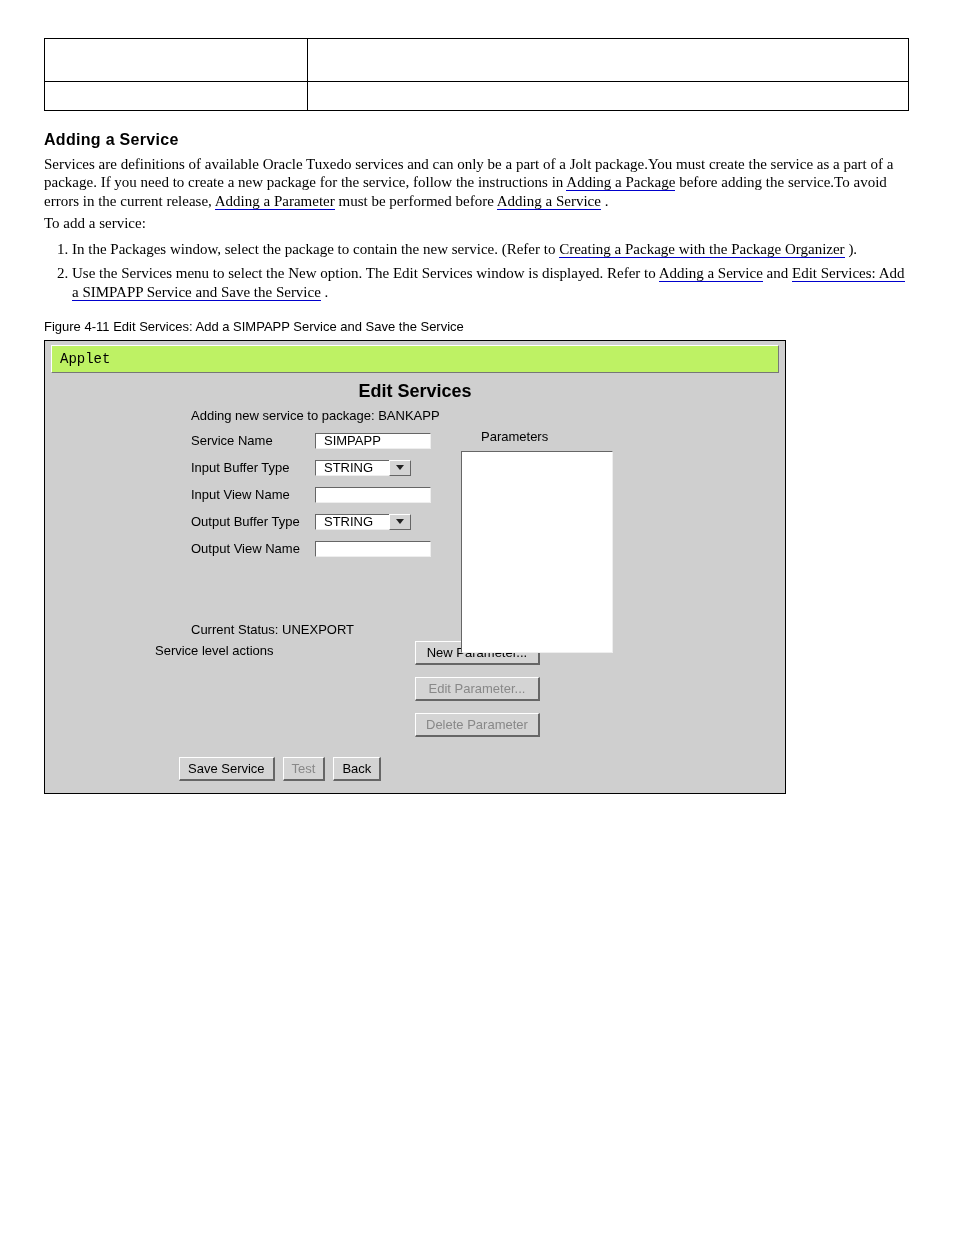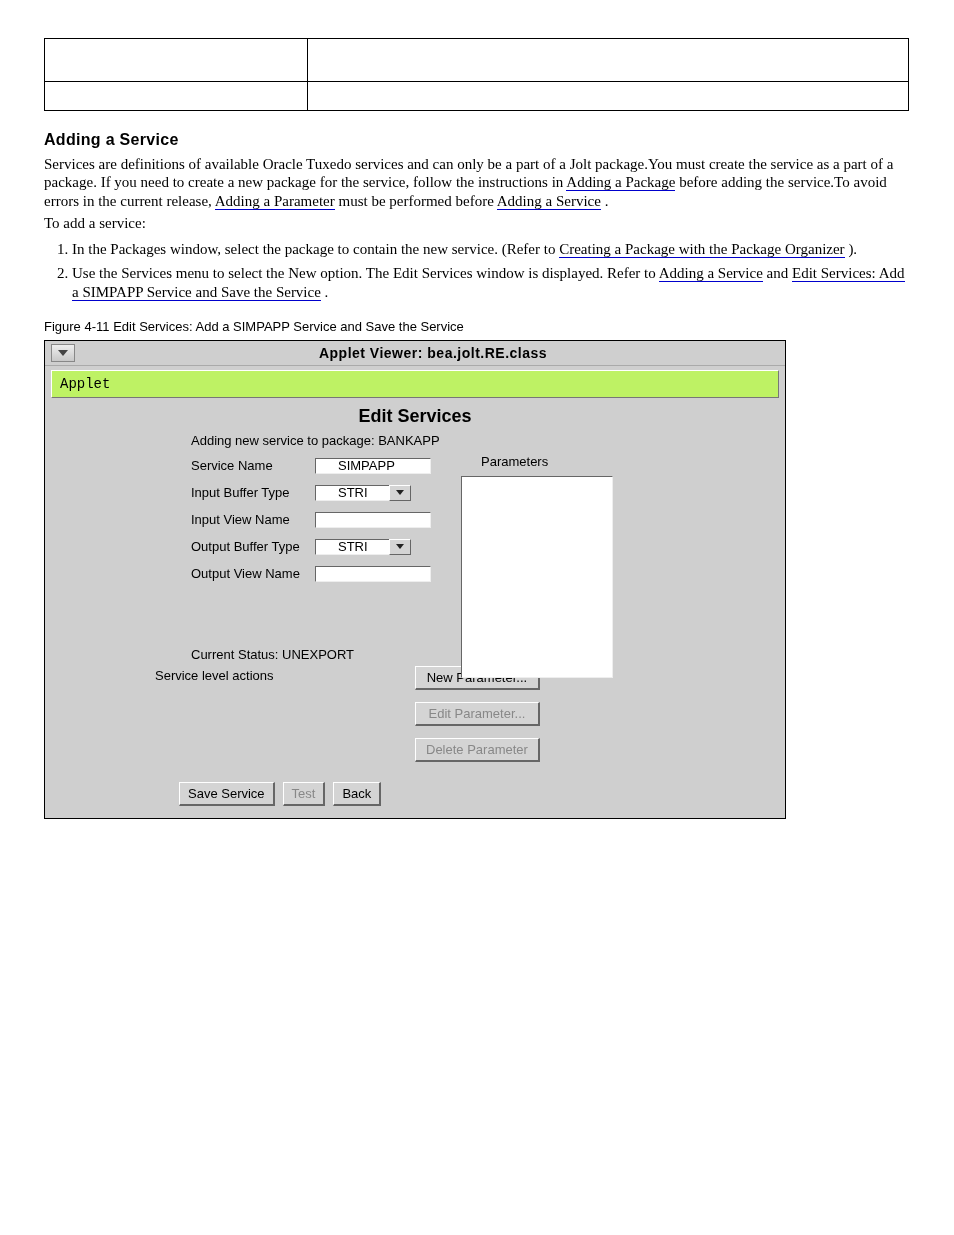--- a/index.html
+++ b/index.html
@@ -130,21 +130,21 @@
   }
   .lbl {
     width: 124px;
     font-size: 13px;
   }
   .field, .combo {
     font-family: Arial, Helvetica, sans-serif;
     font-size: 13px;
     height: 16px;
     box-sizing: border-box;
-    padding: 1px 22px;
+    padding: 1px 8px;
     background: #fff;
     border-top: 1px solid #666;
     border-left: 1px solid #666;
     border-bottom: 1px solid #eee;
     border-right: 1px solid #eee;
   }
   .field { width: 116px; }
   .combo-wrap {
     display: flex;
     align-items: stretch;
@@ -270,26 +270,20 @@
       <span> and </span>
       <a class="link">Edit Services: Add a SIMPAPP Service and Save the Service</a>
       <span>.</span>
     </li>
   </ol>
 
   <div class="figure-caption">Figure 4-11 Edit Services: Add a SIMPAPP Service and Save the Service</div>
 
   <div class="applet-outer">
 
-    <div class="titlebar">
-      <div class="sysmenu">
-        <div class="tri"></div>
-      </div>
-      <div class="title">Applet Viewer: bea.jolt.RE.class</div>
-    </div>
 
     <div class="menubar">
       <span>Applet</span>
     </div>
 
     <div class="applet-body">
       <div class="panel-title">Edit Services</div>
 
       <div style="margin-left:140px;font-size:13px;margin-bottom:4px;">Adding new service to package: BANKAPP</div>
 

